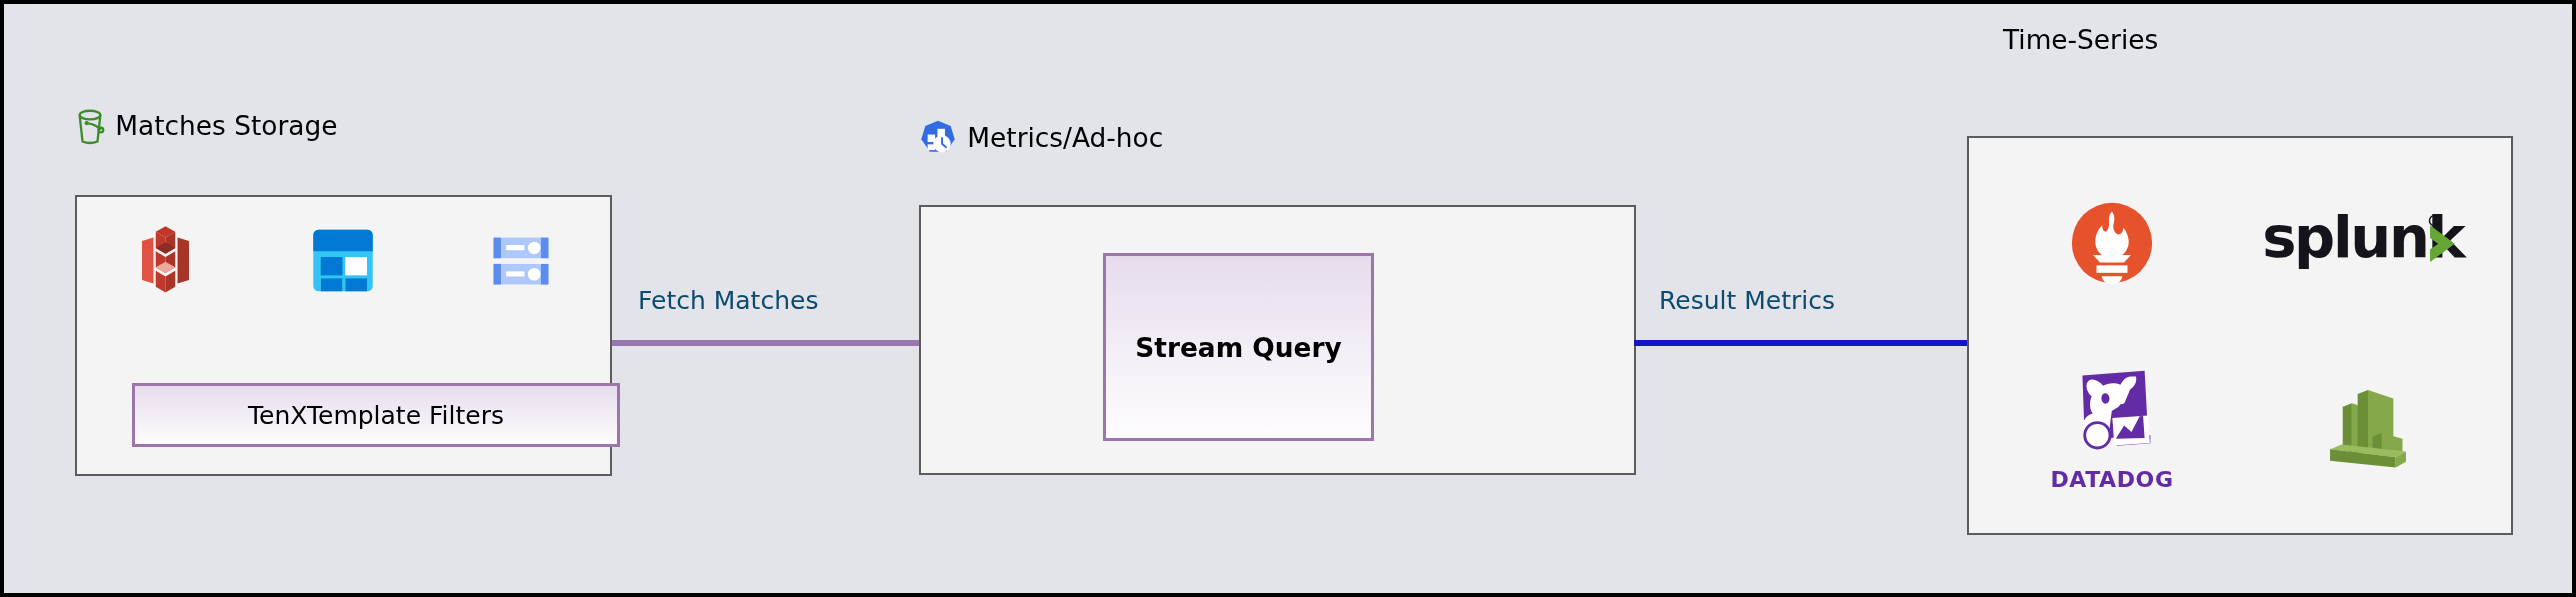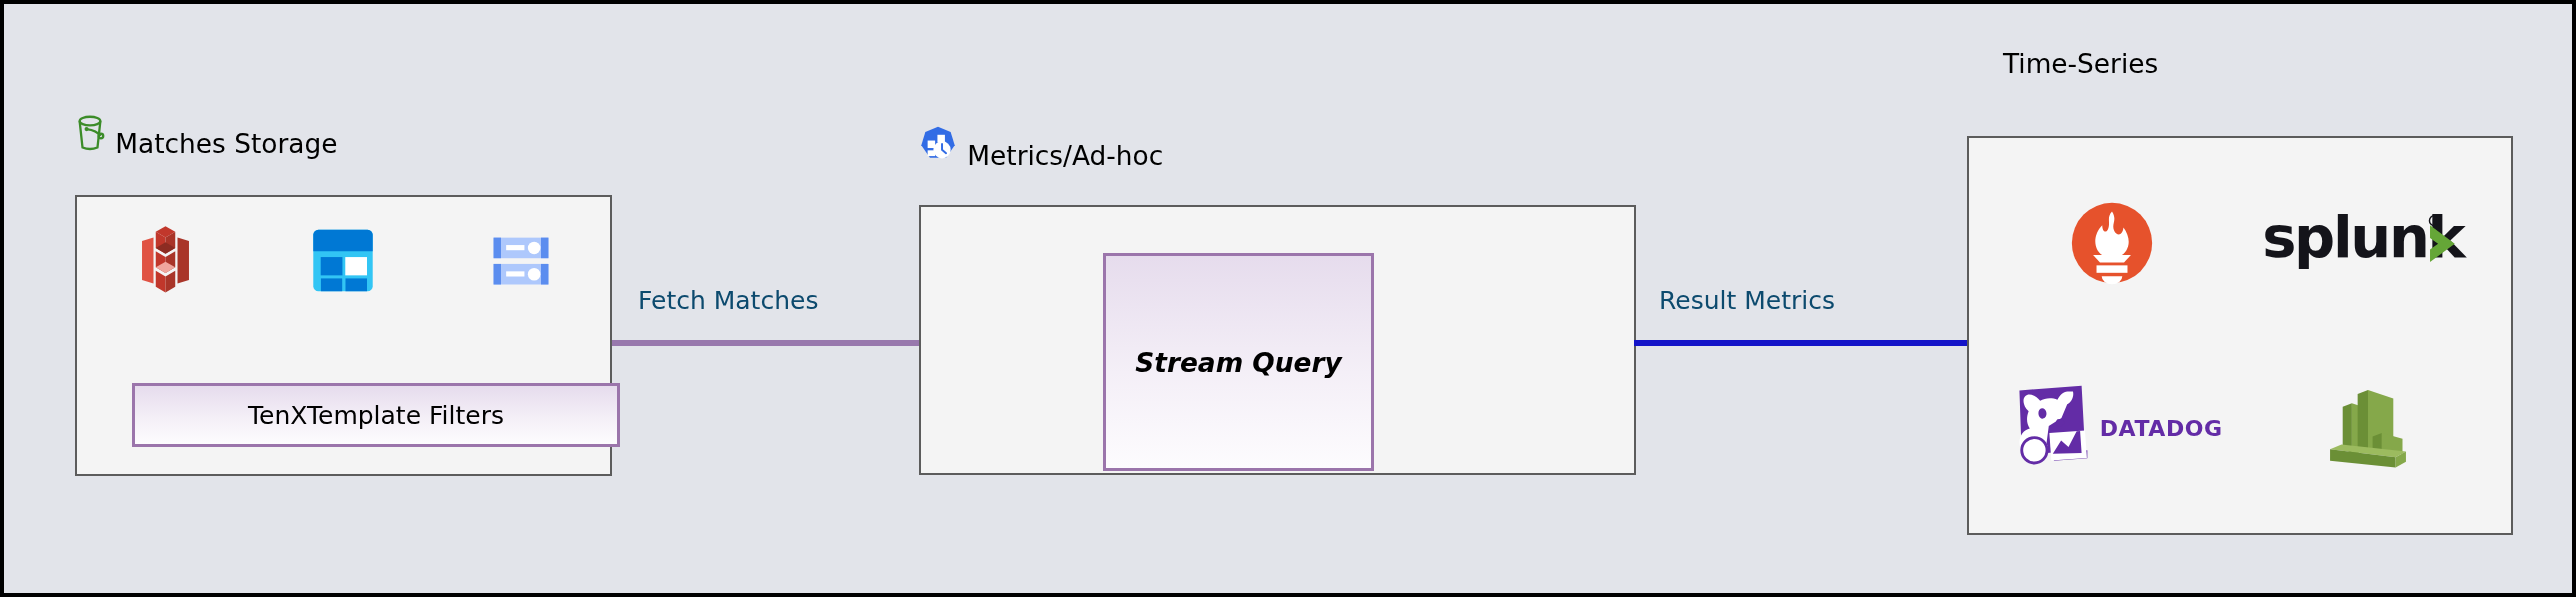--- a/index.html
+++ b/index.html
@@ -32,21 +32,21 @@
   .caption {
     position: absolute;
     display: flex;
     align-items: center;
     gap: 10.3px;
     font-size: 26.4px;
     color: #000000;
     white-space: nowrap;
     line-height: 1;
   }
-  .caption-text { display: inline-block; margin-top: 24px; }
+  .caption-text { display: inline-block; }
 
   
   #storage-panel { left: 71px; top: 191px; width: 537px; height: 281px; }
 
   .icon-row {
     position: absolute;
     left: 0; top: 27.6px;
     width: 100%;
     display: flex;
     justify-content: space-around;
@@ -69,24 +69,23 @@
     left: 55px; top: 186px;
     width: 488px; height: 64px;
     font-size: 25px;
   }
 
   
   #cron-panel { left: 915px; top: 201px; width: 717px; height: 270px; }
 
   #stream-query-box {
     left: 182px; top: 46px;
-    width: 271px; height: 218px;
+    width: 271px; height: 188px;
     font-size: 26.4px;
     font-weight: bold;
-    font-style: italic;
   }
 
   
   #ts-panel { left: 1963px; top: 132px; width: 546px; height: 399px; }
   .ts-grid {
     position: absolute;
     inset: 0;
     display: grid;
     grid-template-columns: 1fr 1fr;
     grid-template-rows: 1fr 1fr;
@@ -249,21 +248,21 @@
 
       <span style="position:relative;">
         <svg width="213" height="69" viewBox="0 0 370 120">
           <text x="0" y="86" font-family="'DejaVu Sans',sans-serif" font-size="100" font-weight="bold" fill="#14141a" letter-spacing="-4">splunk</text>
           <path d="M292 30 L335 62 L292 94 L292 72 L306 62 L292 52 Z" fill="#65a637"></path>
           <circle cx="300" cy="22" r="9" fill="none" stroke="#14141a" stroke-width="2.5"></circle>
           <text x="300" y="27" font-family="'DejaVu Sans',sans-serif" font-size="12" fill="#14141a" text-anchor="middle">R</text>
         </svg>
       </span>
 
-      <span style="display:flex; align-items:center; gap:3.4px;">
+      <span style="display:flex; flex-direction:column; align-items:center; gap:3.4px;">
         <svg width="95" height="98" viewBox="0 0 165 170">
           <path d="M32 18 L140 10 L146 122 L150 122 L150 136 L92 140 L90 126 L36 130 Z" fill="#632ca6"></path>
           <path d="M118 20 c-8 -2 -16 6 -20 14 c-10 -4 -22 -3 -30 2 c-8 -10 -20 -14 -26 -8
                    c-6 6 -2 20 6 26 c-4 10 -4 22 2 30 c-10 2 -18 12 -18 24 c0 14 11 25 25 25
                    c12 0 22 -8 24 -19 l-2 -4 l4 -30 l22 -14 l10 -24 c8 -4 12 -14 10 -22 Z" fill="#ffffff"></path>
           <ellipse cx="72" cy="58" rx="7" ry="9" fill="#632ca6" transform="rotate(-6 72 58)"></ellipse>
           <path d="M98 68 q10 -2 12 6 q-4 8 -12 6 q-6 -6 0 -12 Z" fill="#632ca6"></path>
           <rect x="84" y="92" width="62" height="48" fill="#ffffff" transform="rotate(-4 84 92)"></rect>
           <path d="M90 128 L106 106 L118 118 L134 92 L140 92 L140 130 Z" fill="#632ca6" transform="rotate(-4 90 128)"></path>
           <circle cx="58" cy="122" r="22" fill="#ffffff" stroke="#632ca6" stroke-width="5"></circle>

